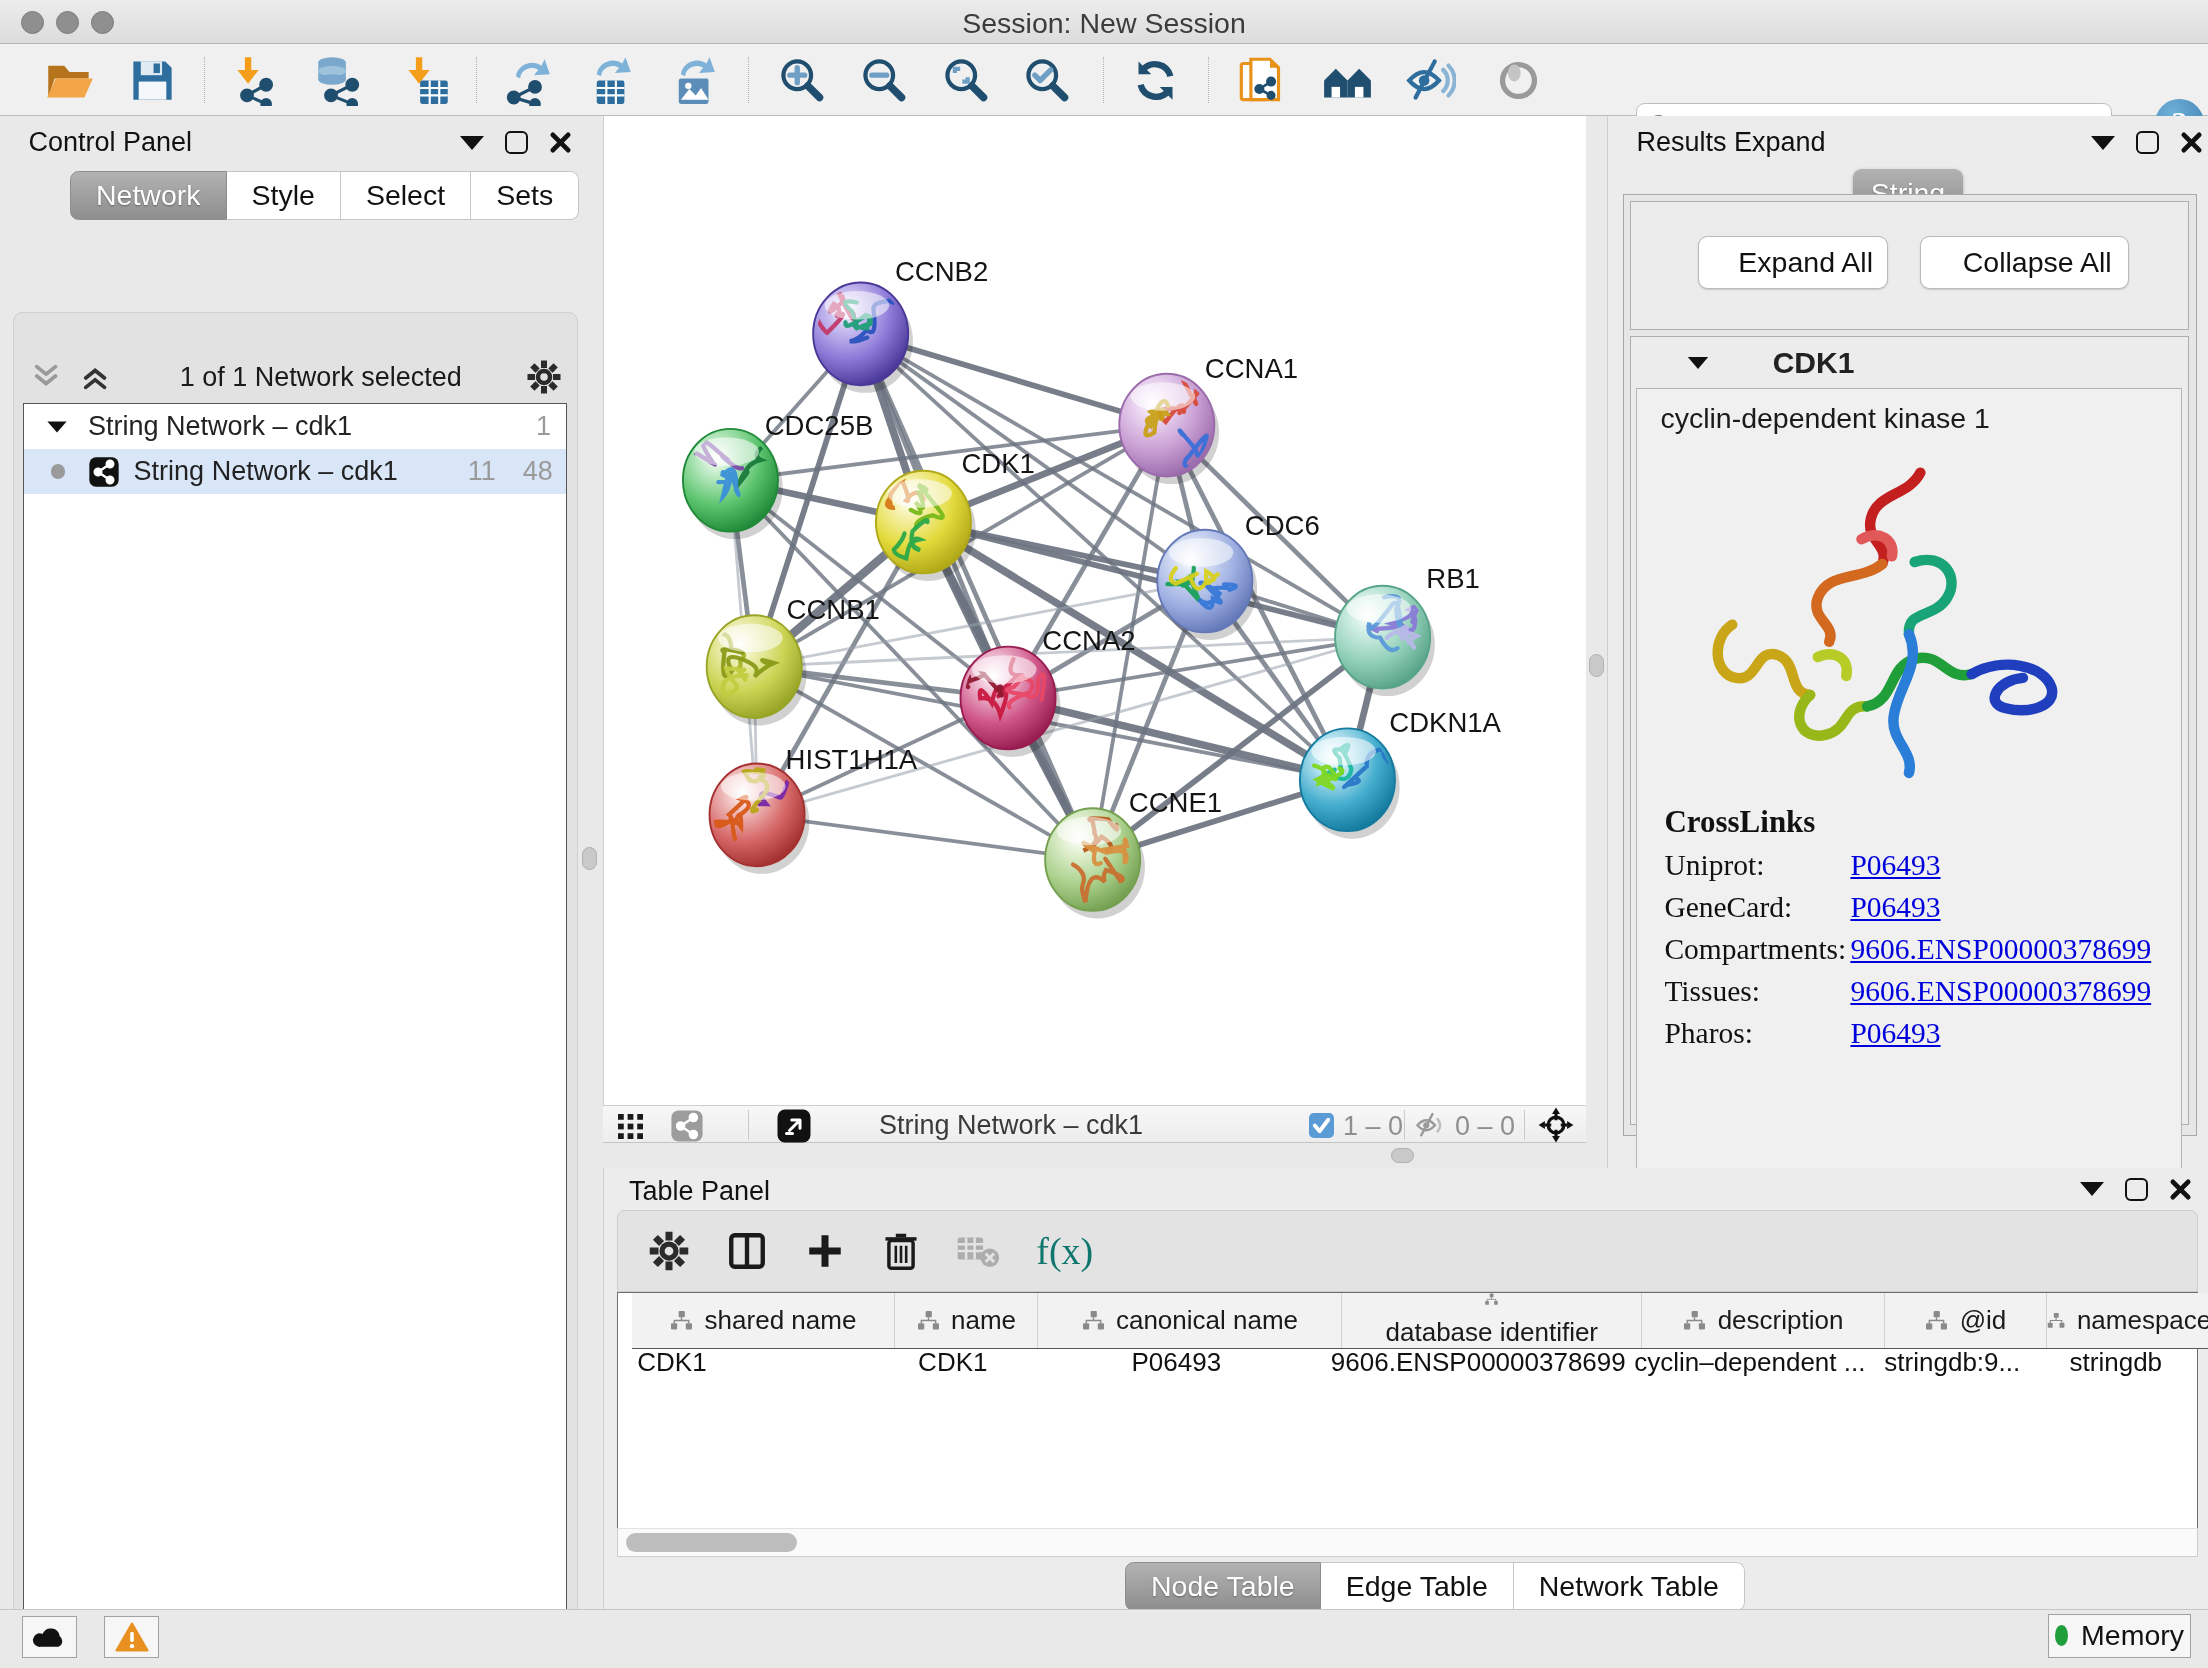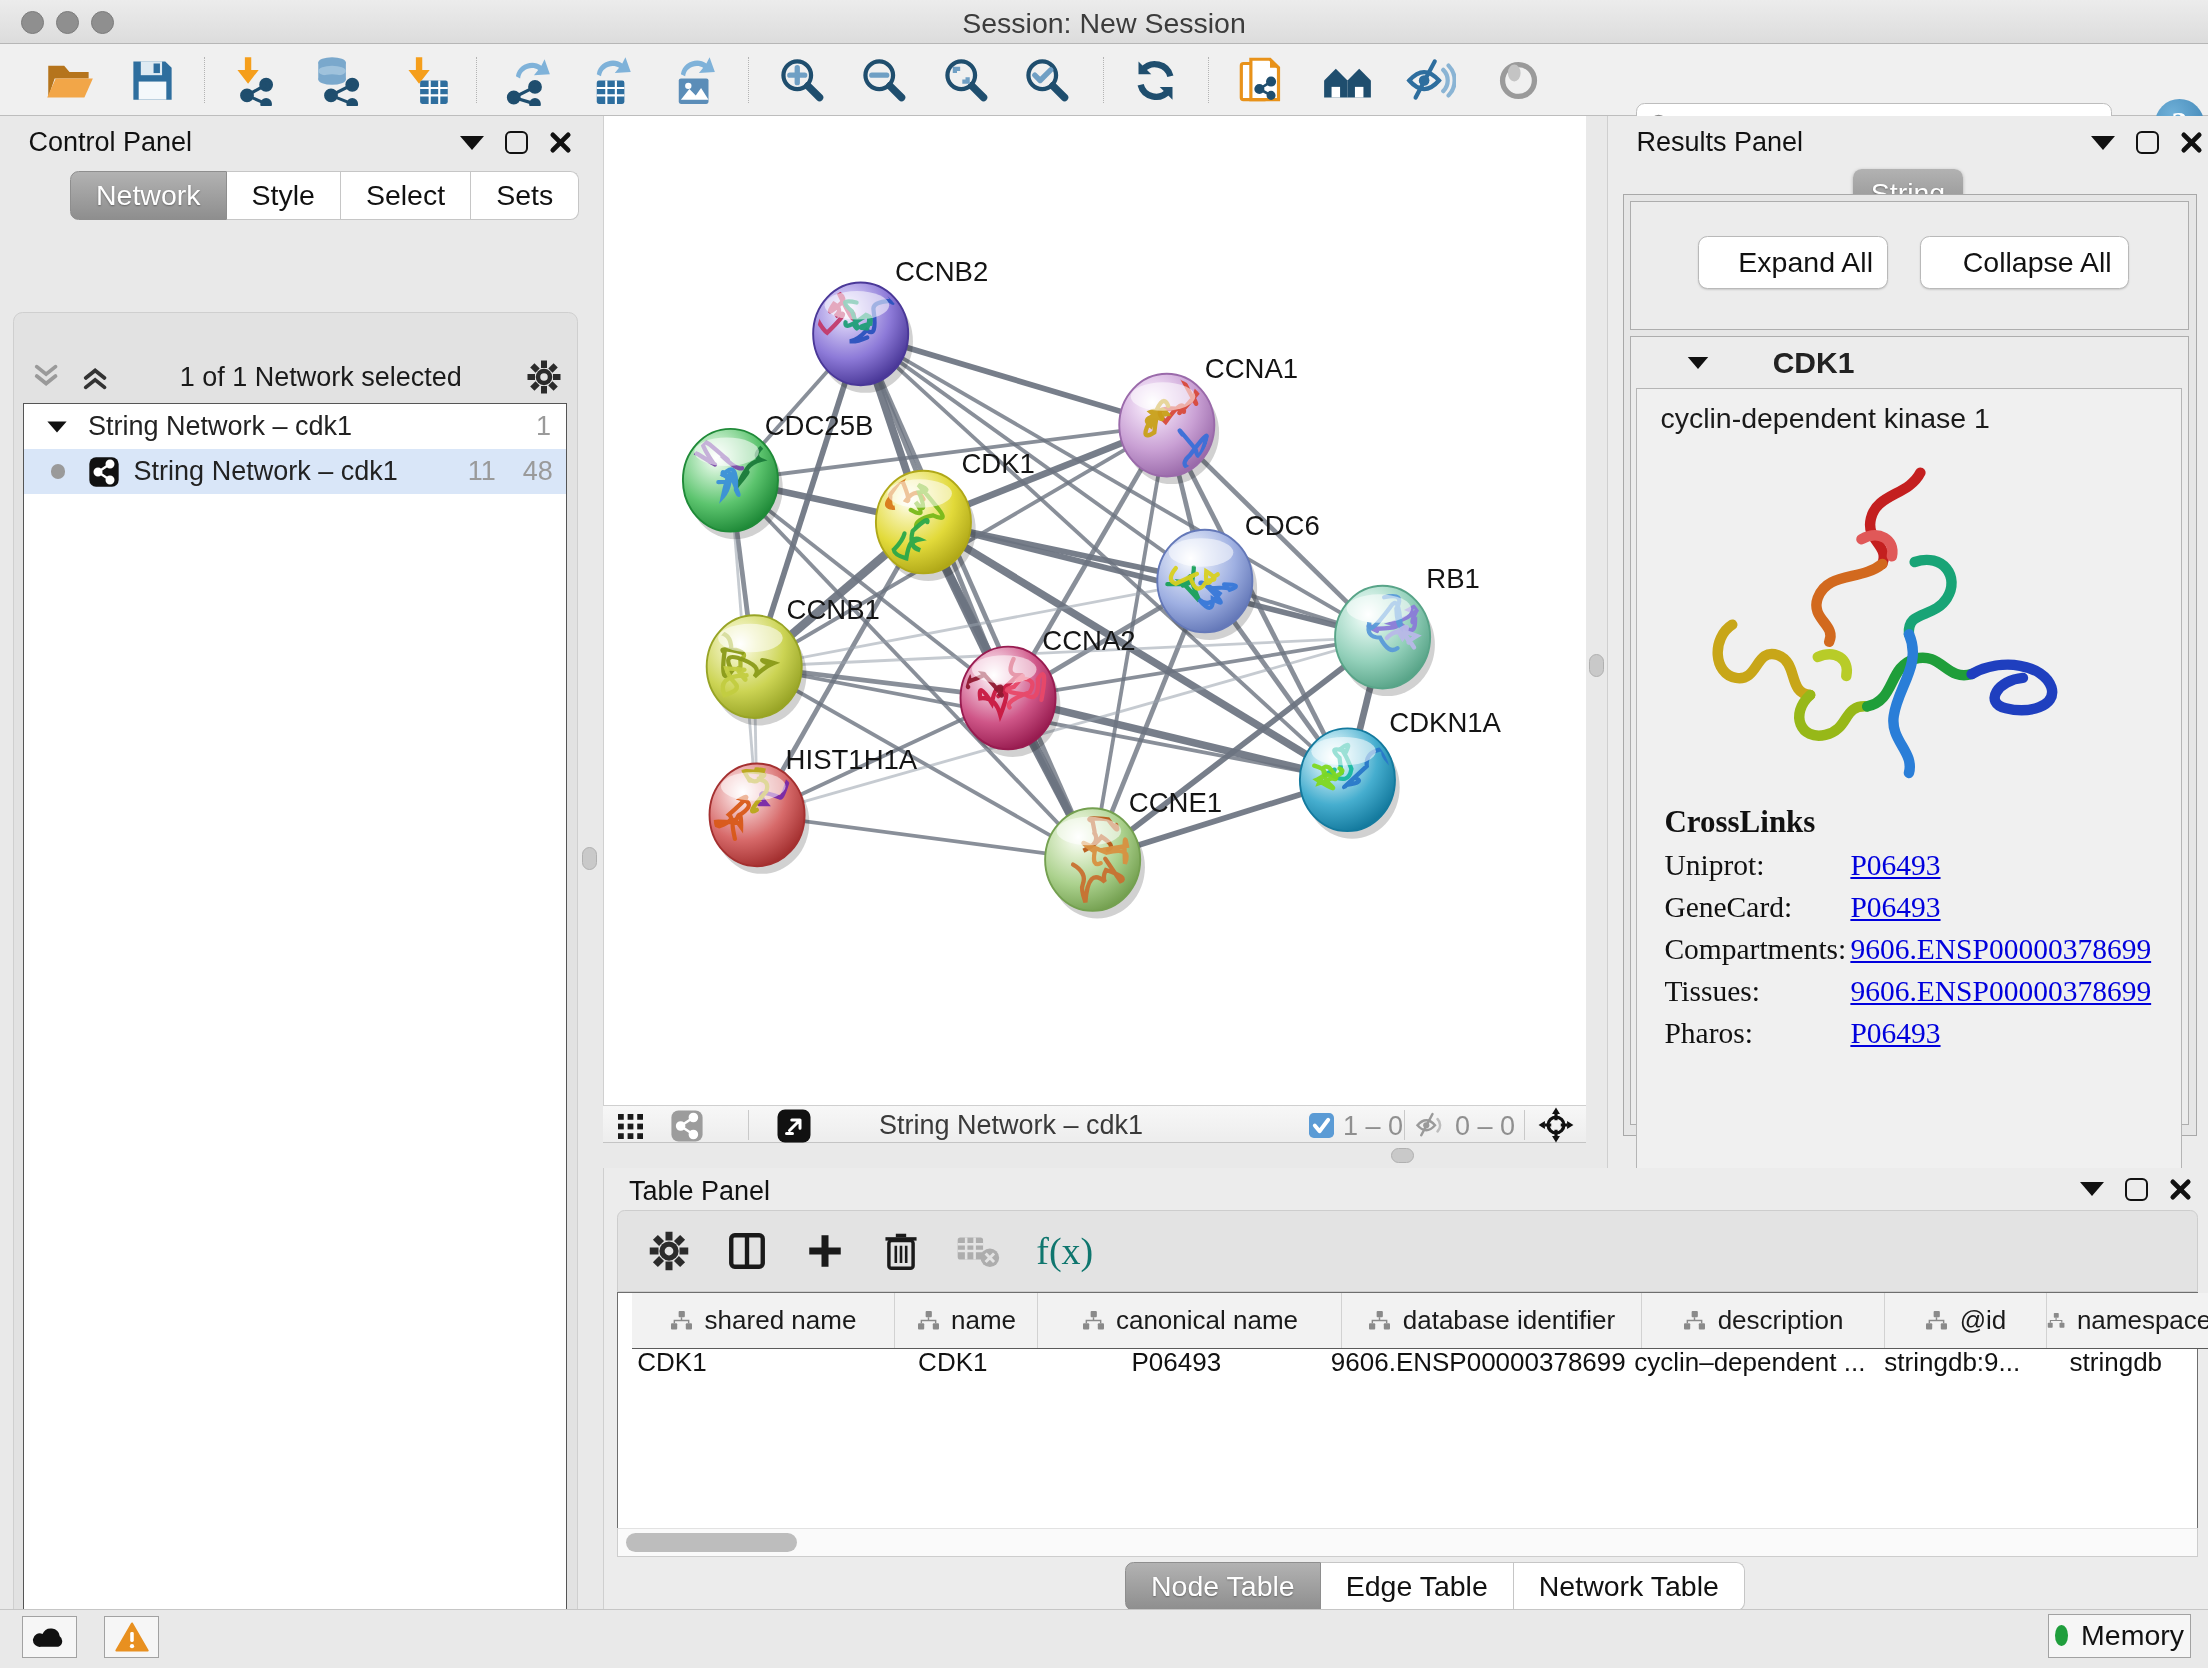--- a/index.html
+++ b/index.html
@@ -654,21 +654,21 @@
     <span class="nt-num abs" style="left:852px;top:4.8px;">0 – 0</span>
     <span class="vsep" style="left:921px;"></span>
     <svg class="abs" style="left:934px;top:0px;" width="38" height="38" viewBox="0 0 48 48">
       <circle cx="24" cy="24" r="10" fill="none" stroke="#111" stroke-width="4"></circle>
       <path d="M24 2l5 8H19zM24 46l5-8H19zM2 24l8-5v10zM46 24l-8-5v10z" fill="#111"></path>
       <path d="M24 10v8M24 30v8M10 24h8M30 24h8" stroke="#111" stroke-width="4"></path>
     </svg>
   </div>
 
   <div class="results-panel">
-    <div class="abs phdr-title" style="left:28.5px;top:11.4px;">Results Panel</div>
+    <div class="abs phdr-title" style="left:28.5px;top:11.4px;">Results Expand</div>
     <div class="pctl" style="left:483px;top:15px;">
       <span class="tri-down"></span>
       <span class="sqr"></span>
       <svg width="23" height="23" viewBox="0 0 24 24">
           <path d="M4 4l16 16M20 4L4 20" stroke="#111" stroke-width="5" stroke-linecap="round"></path>
         </svg>
     </div>
     <div class="abs" style="left:245px;top:53px;width:110px;height:48px;background:linear-gradient(#b2b2b2,#8e8e8e);border-radius:8.6px;display:flex;align-items:center;justify-content:center;color:#fff;font-size:28.5px;text-shadow:0 1px 1.9px rgba(0,0,0,.35);box-shadow:0 1.9px 3.8px rgba(0,0,0,.25);">String</div>
 
     <div class="rp-outer">
@@ -802,21 +802,21 @@
             <svg width="23" height="21" viewBox="0 0 48 44">
               <g fill="#8a8a8a">
                 <rect x="18" y="2" width="13" height="13" rx="2"></rect>
                 <rect x="2" y="28" width="13" height="13" rx="2"></rect>
                 <rect x="33" y="28" width="13" height="13" rx="2"></rect>
                 <path d="M24 15v7M9 28v-6h30v6" stroke="#8a8a8a" stroke-width="3" fill="none"></path>
               </g>
             </svg>
             <span>canonical name</span>
           </div>
-          <div class="tp-hcell" style="width: 300px;">
+          <div class="tp-hcell" style="width: 300px; flex-direction: column;">
             <svg width="23" height="21" viewBox="0 0 48 44">
               <g fill="#8a8a8a">
                 <rect x="18" y="2" width="13" height="13" rx="2"></rect>
                 <rect x="2" y="28" width="13" height="13" rx="2"></rect>
                 <rect x="33" y="28" width="13" height="13" rx="2"></rect>
                 <path d="M24 15v7M9 28v-6h30v6" stroke="#8a8a8a" stroke-width="3" fill="none"></path>
               </g>
             </svg>
             <span>database identifier</span>
           </div>

